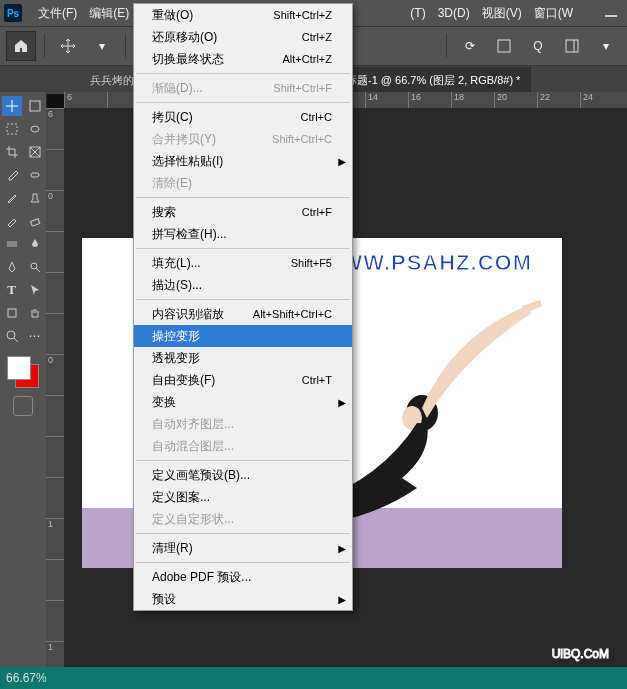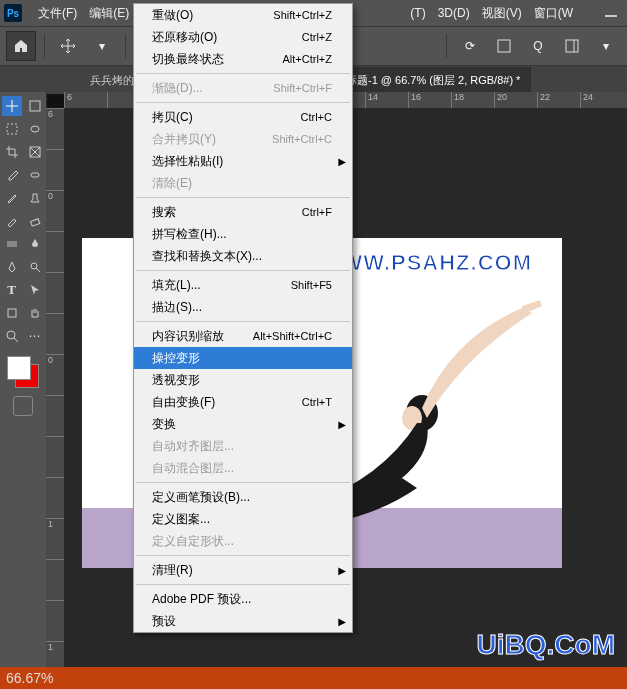--- a/index.html
+++ b/index.html
@@ -26,22 +26,22 @@
 .qmask{margin-top:6px;width:18px;height:18px;border:1px solid #888;border-radius:3px}
 .rulers-top{position:absolute;left:64px;right:0;top:92px;height:16px;background:#4a4a4a;border-bottom:1px solid #2b2b2b;color:#bbb;font-size:9px;display:flex;overflow:hidden}
 .rulers-top div{width:40px;border-left:1px solid #777;padding-left:2px}
 .rulers-left{position:absolute;left:46px;top:108px;bottom:22px;width:18px;background:#4a4a4a;border-right:1px solid #2b2b2b;color:#bbb;font-size:9px}
 .rulers-left div{height:40px;border-top:1px solid #777;padding-left:2px}
 .canvas-wrap{position:absolute;left:64px;right:0;top:108px;bottom:22px;background:#282828;overflow:hidden}
 .canvas{position:absolute;left:18px;top:130px;width:480px;height:330px;background:#fff}
 .mat{position:absolute;left:0;right:0;bottom:0;height:60px;background:#b9a5c9}
 .figure{position:absolute;right:20px;bottom:30px;width:320px;height:260px}
 .wm1{position:absolute;right:30px;top:12px;color:#1846b3;font-weight:900;font-size:22px;letter-spacing:1px;-webkit-text-stroke:1px #fff}
-.wm2{position:absolute;right:12px;bottom:6px;color:#2b5fd9;font-weight:700;font-size:28px;-webkit-text-stroke:1px #fff}
-.status{position:absolute;left:0;right:0;bottom:0;height:22px;background:#c2410c;color:#ddd;font-size:14px;display:flex;align-items:center;padding-left:94px}
+.wm2{position:absolute;right:18px;bottom:6px;color:#2b5fd9;font-weight:400;font-size:12px;-webkit-text-stroke:1px #fff}
+.status{position:absolute;left:0;right:0;bottom:0;height:22px;background:#0f766e;color:#ddd;font-size:12px;display:flex;align-items:center;padding-left:94px}
 .zoom{position:absolute;left:6px}
 .menu{position:absolute;left:133px;top:3px;width:218px;background:#f0f0f0;color:#000;border:1px solid #9a9a9a;box-shadow:3px 3px 6px rgba(0,0,0,.4);z-index:50}
 .menu-item{display:flex;align-items:center;height:22px;padding:0 20px 0 18px;font-size:12px;position:relative}
 .menu-item.disabled{color:#9a9a9a}
 .menu-item.selected{background:#2e7cd6;color:#ffffff}
 .menu-item .sc{margin-left:auto;font-size:11px}
 .menu-item .arw{position:absolute;right:6px;font-size:10px}
 .menu hr{border:none;border-top:1px solid #c8c8c8;margin:3px 2px}
 svg{display:block}
 </style>
@@ -305,23 +305,20 @@
       <span>清除(E)</span>
     </div>
     <hr>
     <div class="menu-item">
       <span>搜索</span>
       <span class="sc">Ctrl+F</span>
     </div>
     <div class="menu-item">
       <span>拼写检查(H)...</span>
     </div>
-    <div class="menu-item">
-      <span>查找和替换文本(X)...</span>
-    </div>
     <hr>
     <div class="menu-item">
       <span>填充(L)...</span>
       <span class="sc">Shift+F5</span>
     </div>
     <div class="menu-item">
       <span>描边(S)...</span>
     </div>
     <hr>
     <div class="menu-item">

